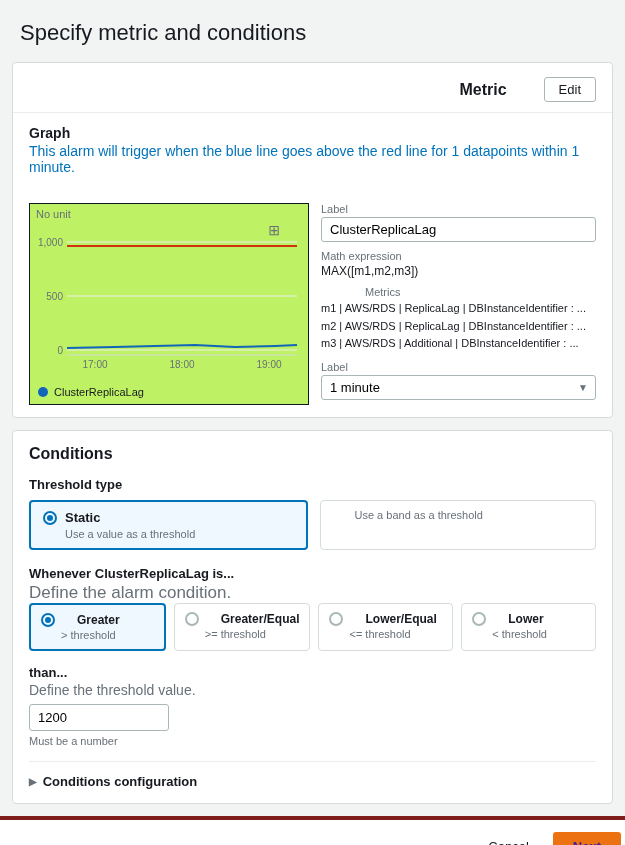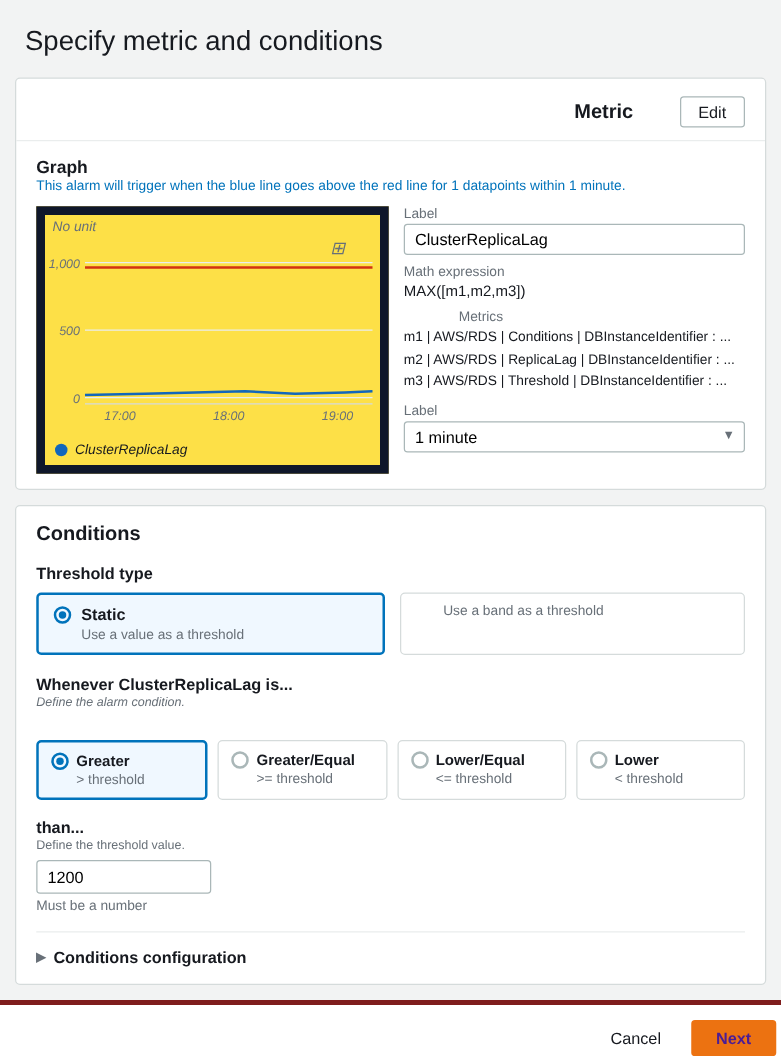--- a/index.html
+++ b/index.html
@@ -46,36 +46,35 @@
     }
     .graph-section {
       padding: 12px 16px;
     }
     .graph-label {
       font-size: 14px;
       font-weight: 700;
       margin-bottom: 2px;
     }
     .graph-subtitle {
-      font-size: 11px;
+      font-size: 14px;
       color: #0073bb;
-      margin-bottom: 10px;
+      margin-bottom: 28px;
     }
     .graph-content {
       display: flex;
       gap: 12px;
     }
     .graph-chart {
       flex: 0 0 280px;
     }
     .chart-area {
       position: relative;
-      border: 7px solid #0f172a;
-      background: #fde047;
-      font-style: italic;
+      border: 1px solid #0f172a;
+      background: #bef264;
     }
     .chart-legend {
       display: flex;
       align-items: center;
       gap: 6px;
       margin-top: 4px;
       font-size: 11px;
     }
     .legend-dot {
       width: 10px;
@@ -195,24 +194,23 @@
       height: 6px;
       border-radius: 50%;
       background: #0073bb;
     }
     .whenever-label {
       font-size: 13px;
       font-weight: 600;
       margin-bottom: 2px;
     }
     .whenever-sublabel {
-      font-size: 10px;
-      color: #687078;
-      margin-bottom: 24px;
-      font-style: italic;
+      font-size: 17px;
+      color: #687078;
+      margin-bottom: 0;
     }
     .condition-options {
       display: flex;
       gap: 8px;
       margin-bottom: 14px;
     }
     .condition-option {
       flex: 1;
       border: 1px solid #d5dbdb;
       border-radius: 4px;
@@ -220,39 +218,39 @@
       cursor: pointer;
       background: #fff;
     }
     .condition-option.selected {
       border: 2px solid #0073bb;
       background: #f0f8ff;
     }
     .condition-option-header {
       display: flex;
       align-items: center;
-      gap: 6px;
+      gap: 22px;
       margin-bottom: 2px;
     }
     .condition-option-title {
       font-size: 12px;
       font-weight: 600;
     }
     .condition-option-desc {
       font-size: 11px;
       color: #687078;
       padding-left: 20px;
     }
     .than-label {
       font-size: 13px;
       font-weight: 600;
       margin-bottom: 2px;
     }
     .than-sublabel {
-      font-size: 10px;
+      font-size: 14px;
       color: #687078;
       margin-bottom: 6px;
     }
     .threshold-input {
       border: 1px solid #aab7b8;
       border-radius: 3px;
       padding: 5px 8px;
       font-size: 13px;
       width: 140px;
       display: block;
@@ -365,23 +363,23 @@
 
       <div class="graph-details">
         <div class="detail-label">Label</div>
         <input class="detail-input" type="text" value="ClusterReplicaLag" style="">
 
         <div class="detail-label" style="margin-top:8px;">Math expression</div>
         <div class="detail-value">MAX([m1,m2,m3])</div>
 
         <div class="detail-label" style="margin-top:8px;padding-left:44px;">Metrics</div>
         <div class="metrics-list">
-          <div>m1 | AWS/RDS | Conditions | DBInstanceIdentifier : ...</div>
+          <div>m1 | AWS/RDS | ReplicaLag | DBInstanceIdentifier : ...</div>
           <div>m2 | AWS/RDS | ReplicaLag | DBInstanceIdentifier : ...</div>
-          <div>m3 | AWS/RDS | Threshold | DBInstanceIdentifier : ...</div>
+          <div>m3 | AWS/RDS | Additional | DBInstanceIdentifier : ...</div>
         </div>
 
         <div class="detail-label" style="margin-top:8px;">Label</div>
         <div class="select-wrapper">
           <select class="period-select">
             <option>1 minute</option>
             <option>5 minutes</option>
             <option>15 minutes</option>
             <option>1 hour</option>
           </select>

